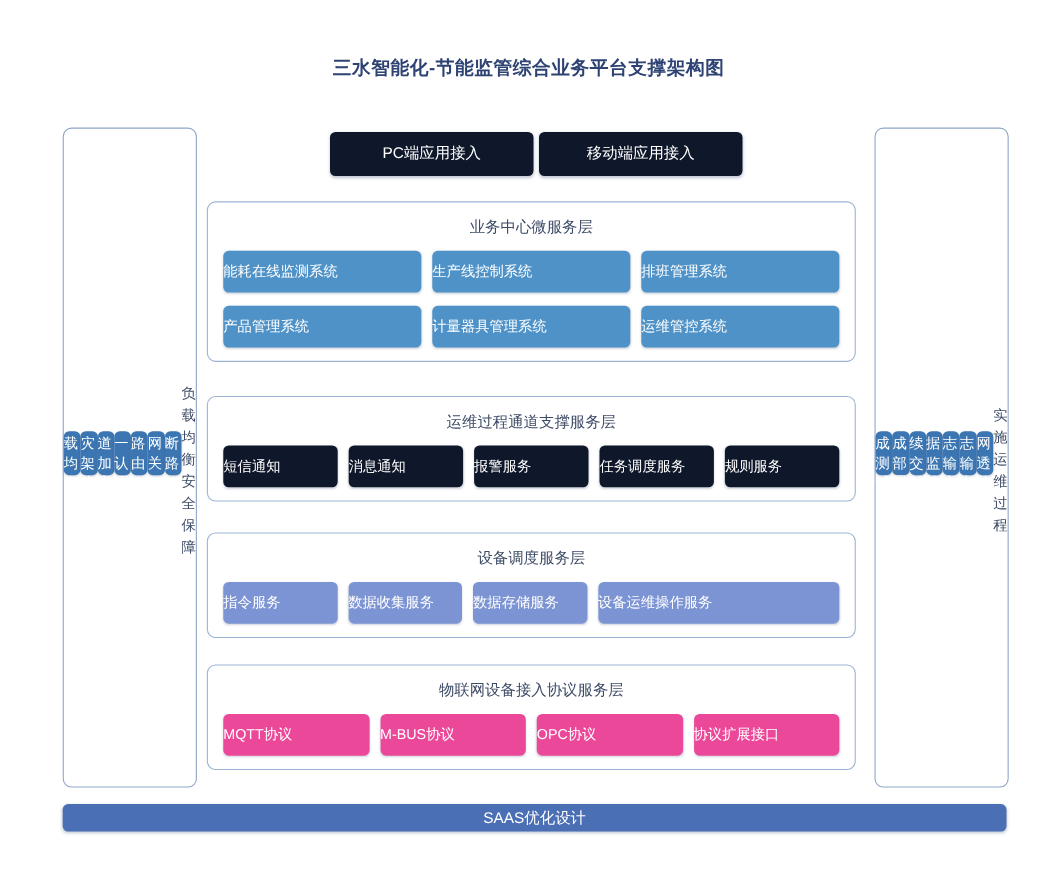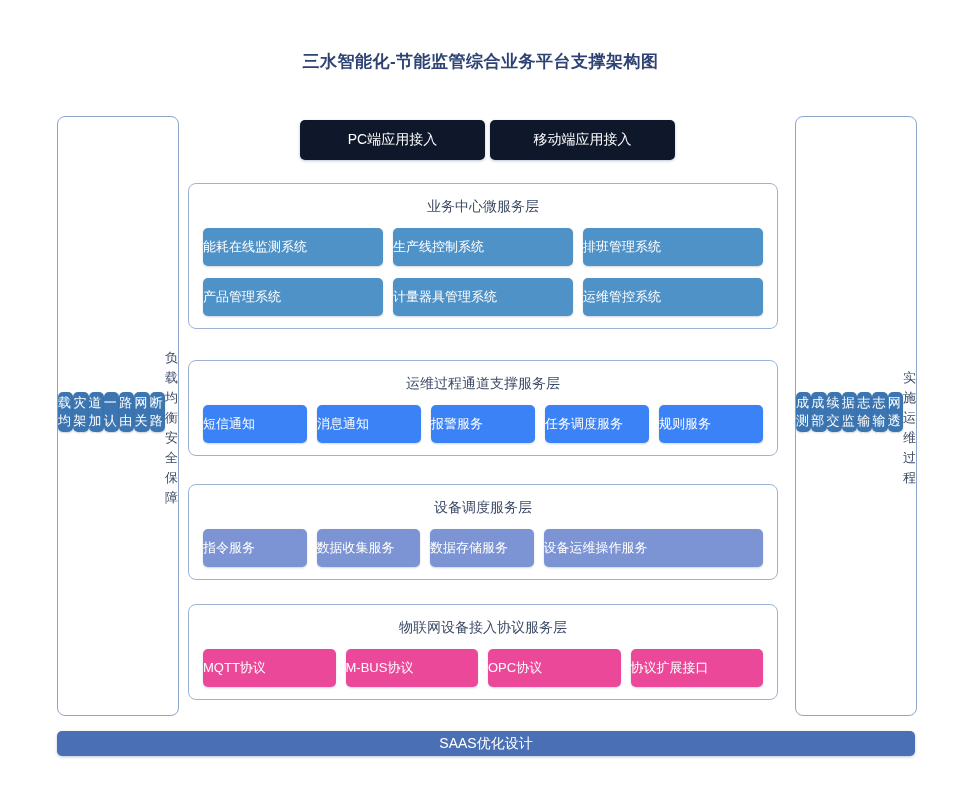--- a/index.html
+++ b/index.html
@@ -125,21 +125,21 @@
     box-shadow: 0 1px 2px rgba(40,60,100,0.22);
     box-sizing: border-box;
     white-space: nowrap;
   }
   .cell.wide { flex: 2.12; }
 
   .layer-business { top: 183px; }
   .layer-business .cell { background: #4f92c8; }
 
   .layer-ops { top: 360px; }
-  .layer-ops .cell { background: #3b82f6; }
+  .layer-ops .cell { background: #0f172a; }
 
   .layer-device { top: 484px; }
   .layer-device .cell { background: #7c94d4; }
 
   .layer-iot { top: 604px; }
   .layer-iot .cell { background: #ec4899; }
 
   
   .saas-bar {
     position: absolute;

